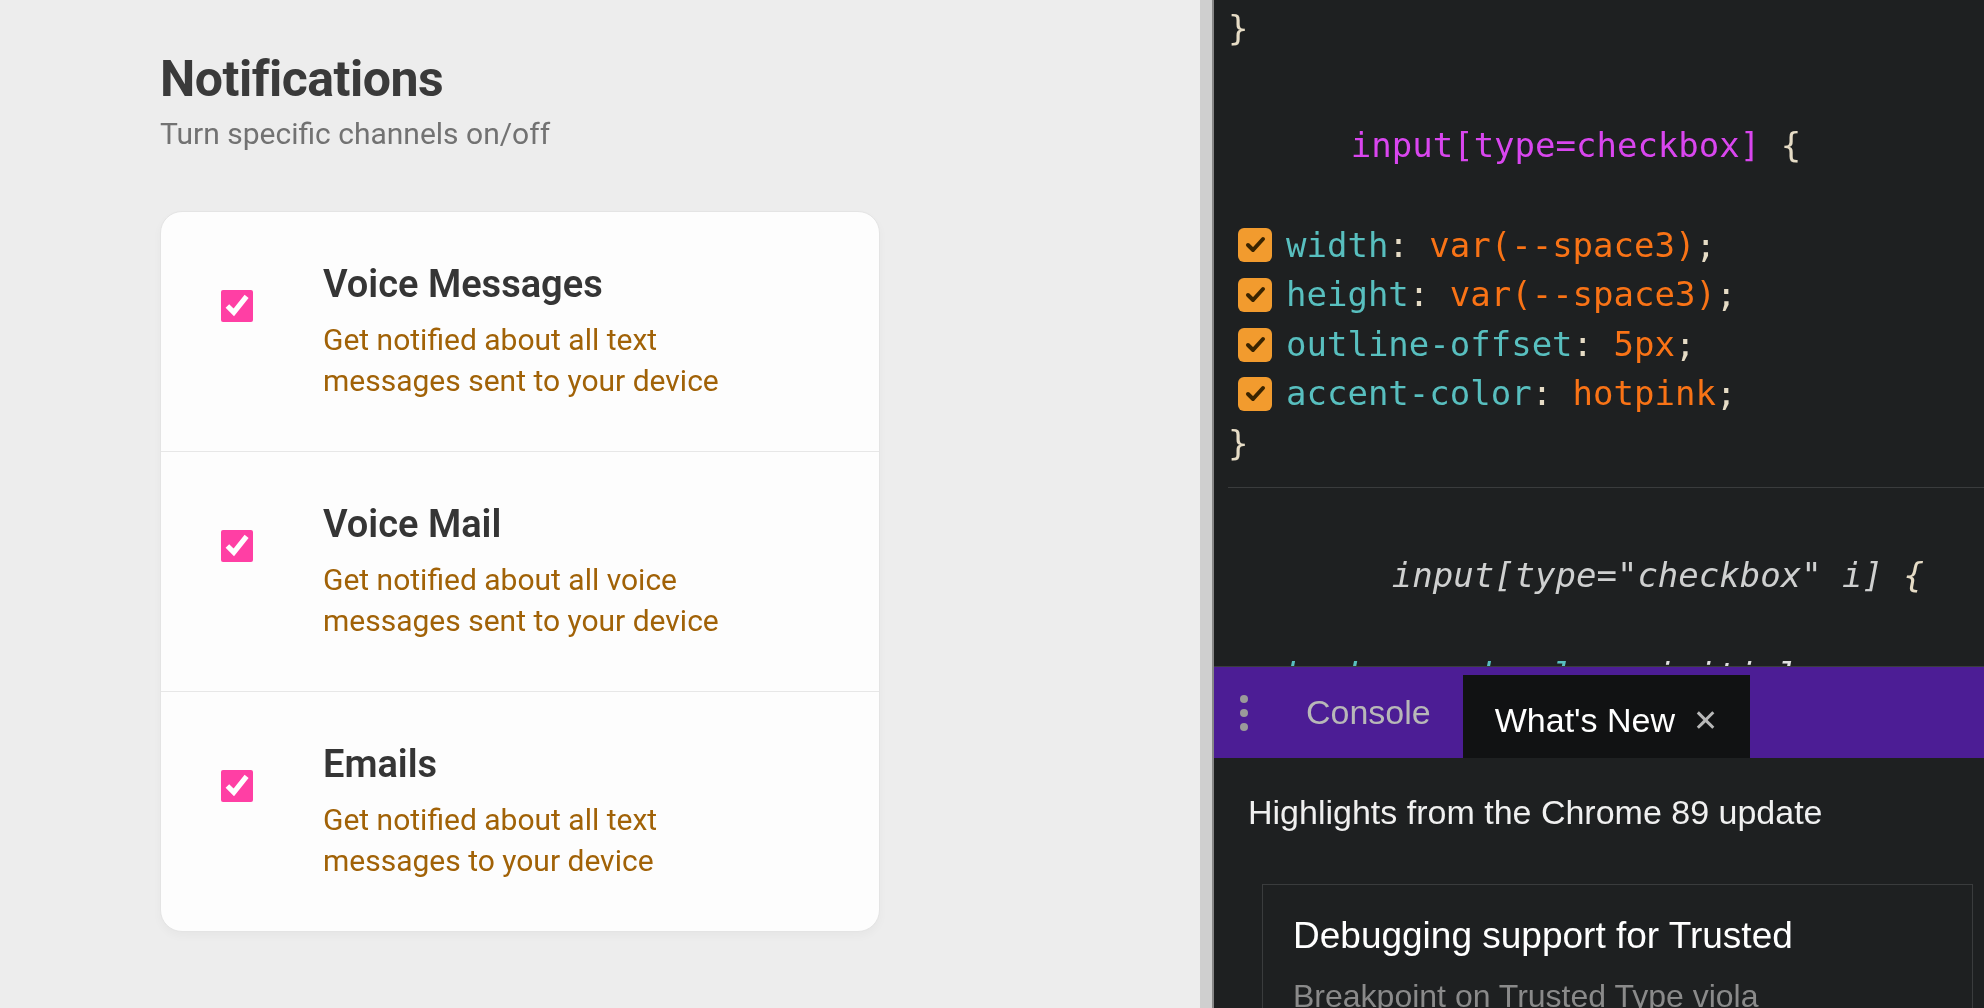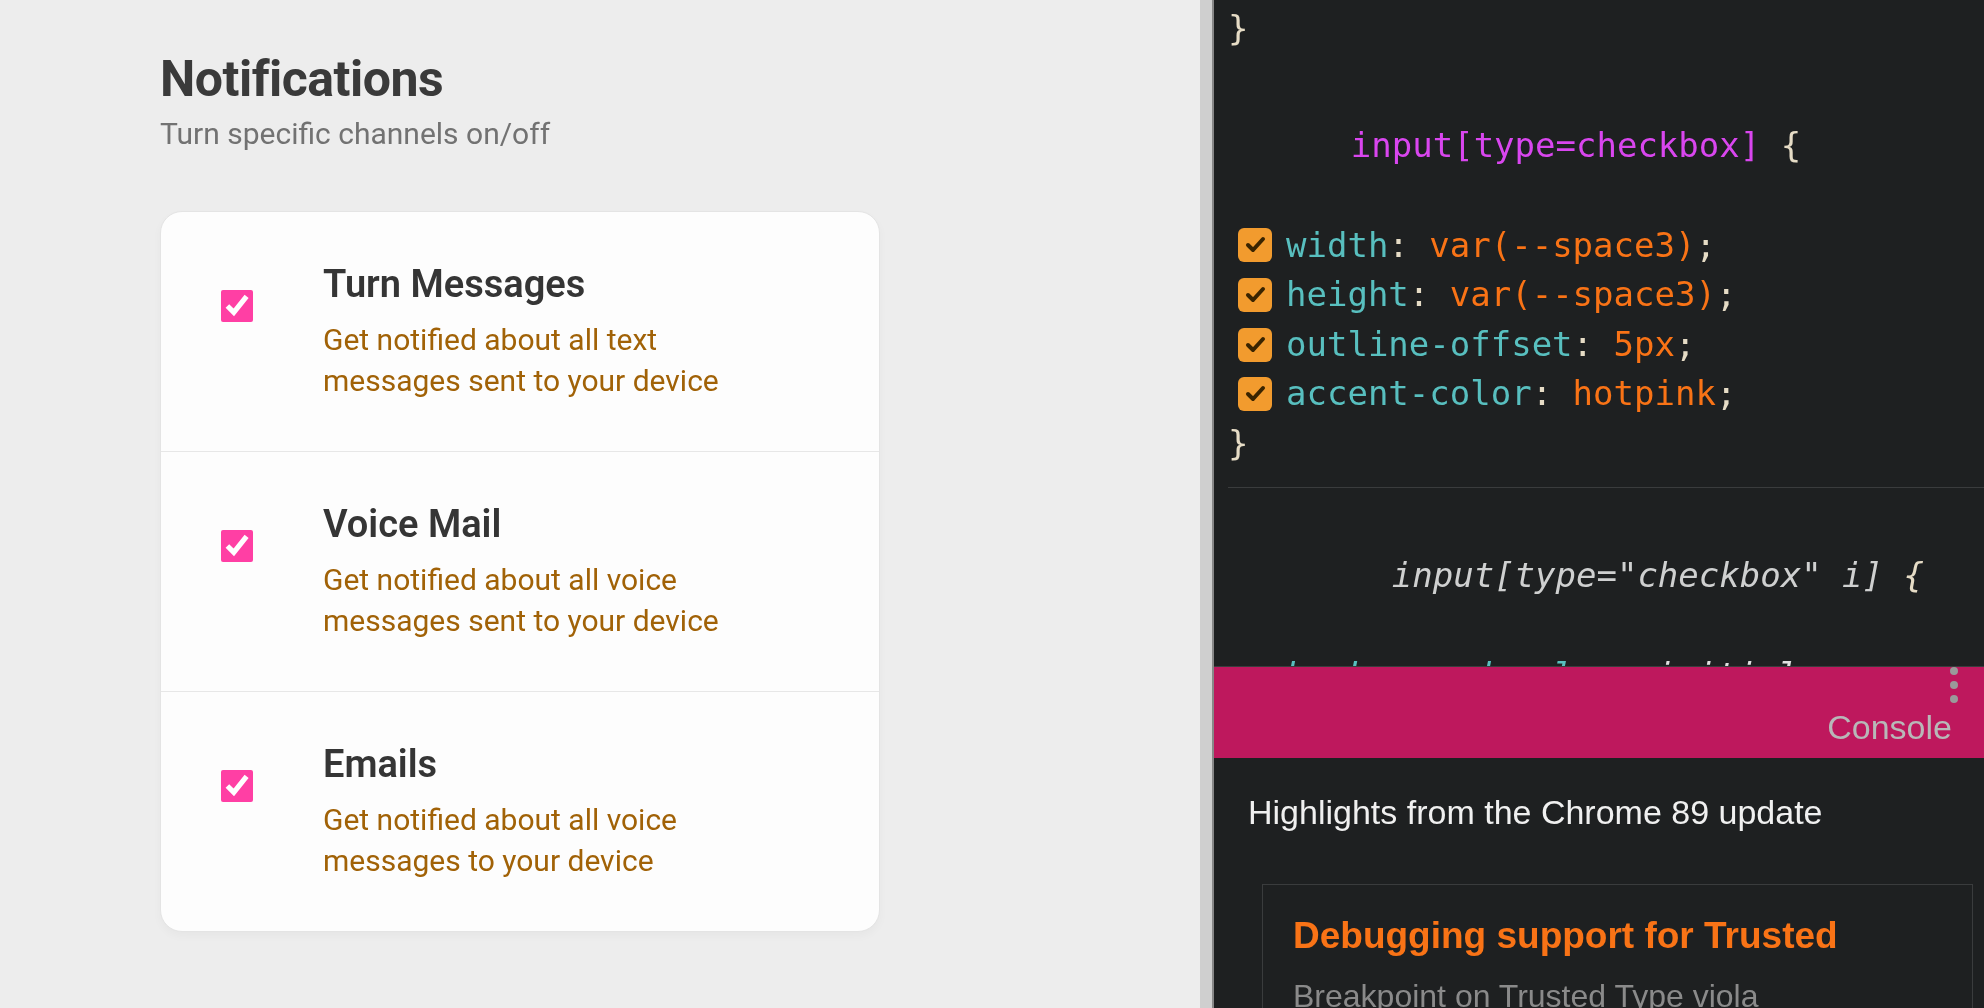--- a/index.html
+++ b/index.html
@@ -113,25 +113,24 @@
   .val   { color: #f97316; }
   .punct { color: #e6dcc6; }
   .ua-block { font-style: italic; margin-top: 18px; padding-top: 14px; border-top: 1px solid #3a3c3d;}
   .ua-block .sel  { color: #cfd0d0; }
   .ua-block .prop { color: #58bfbf; }
   .ua-block .val  { color: #e0e0e0; }
 
   
   .drawer-header {
     display: flex;
-    align-items: flex-end;
-    background: #be185d;
+    align-items: center;
+    background: #4c1d95;
     height: 92px;
     border-top: 1px solid #3a3c3d;
-    flex-direction: column;
   }
   .kebab {
     width: 60px;
     display: flex;
     flex-direction: column;
     align-items: center;
     gap: 6px;
   }
   .kebab span {
     width: 8px; height: 8px; border-radius: 50%; background: #9a9a9a;
@@ -166,60 +165,60 @@
     color: #f0f0f0;
     font-weight: 400;
   }
   .promo {
     margin-top: 46px;
     margin-left: 14px;
     border: 1px solid #3a3c3d;
     padding: 24px 30px 10px 30px;
   }
   .promo .t1 {
-    color: #f97316;
+    color: #ffffff;
     font-size: 37px;
-    font-weight: 700;
+    font-weight: 400;
   }
   .promo .t2 {
     color: #8a8a8a;
     font-size: 32px;
     margin-top: 10px;
   }
 </style>
 </head>
 <body>
 
 <div class="preview">
   <h1>Notifications</h1>
   <div class="sub">Turn specific channels on/off</div>
 
   <div class="card">
 
     <div class="row">
       <input class="cb" type="checkbox" checked="" style="">
       <div class="txt">
-        <div class="title">Turn Messages</div>
+        <div class="title">Voice Messages</div>
         <div class="desc">Get notified about all text messages sent to your device</div>
       </div>
     </div>
 
     <div class="row">
       <input class="cb" type="checkbox" checked="" style="">
       <div class="txt">
         <div class="title">Voice Mail</div>
         <div class="desc">Get notified about all voice messages sent to your device</div>
       </div>
     </div>
 
     <div class="row">
       <input class="cb" type="checkbox" checked="" style="">
       <div class="txt">
         <div class="title">Emails</div>
-        <div class="desc">Get notified about all voice messages to your device</div>
+        <div class="desc">Get notified about all text messages to your device</div>
       </div>
     </div>
 
   </div>
 </div>
 
 <div class="divider"></div>
 
 <div class="devtools">
 

